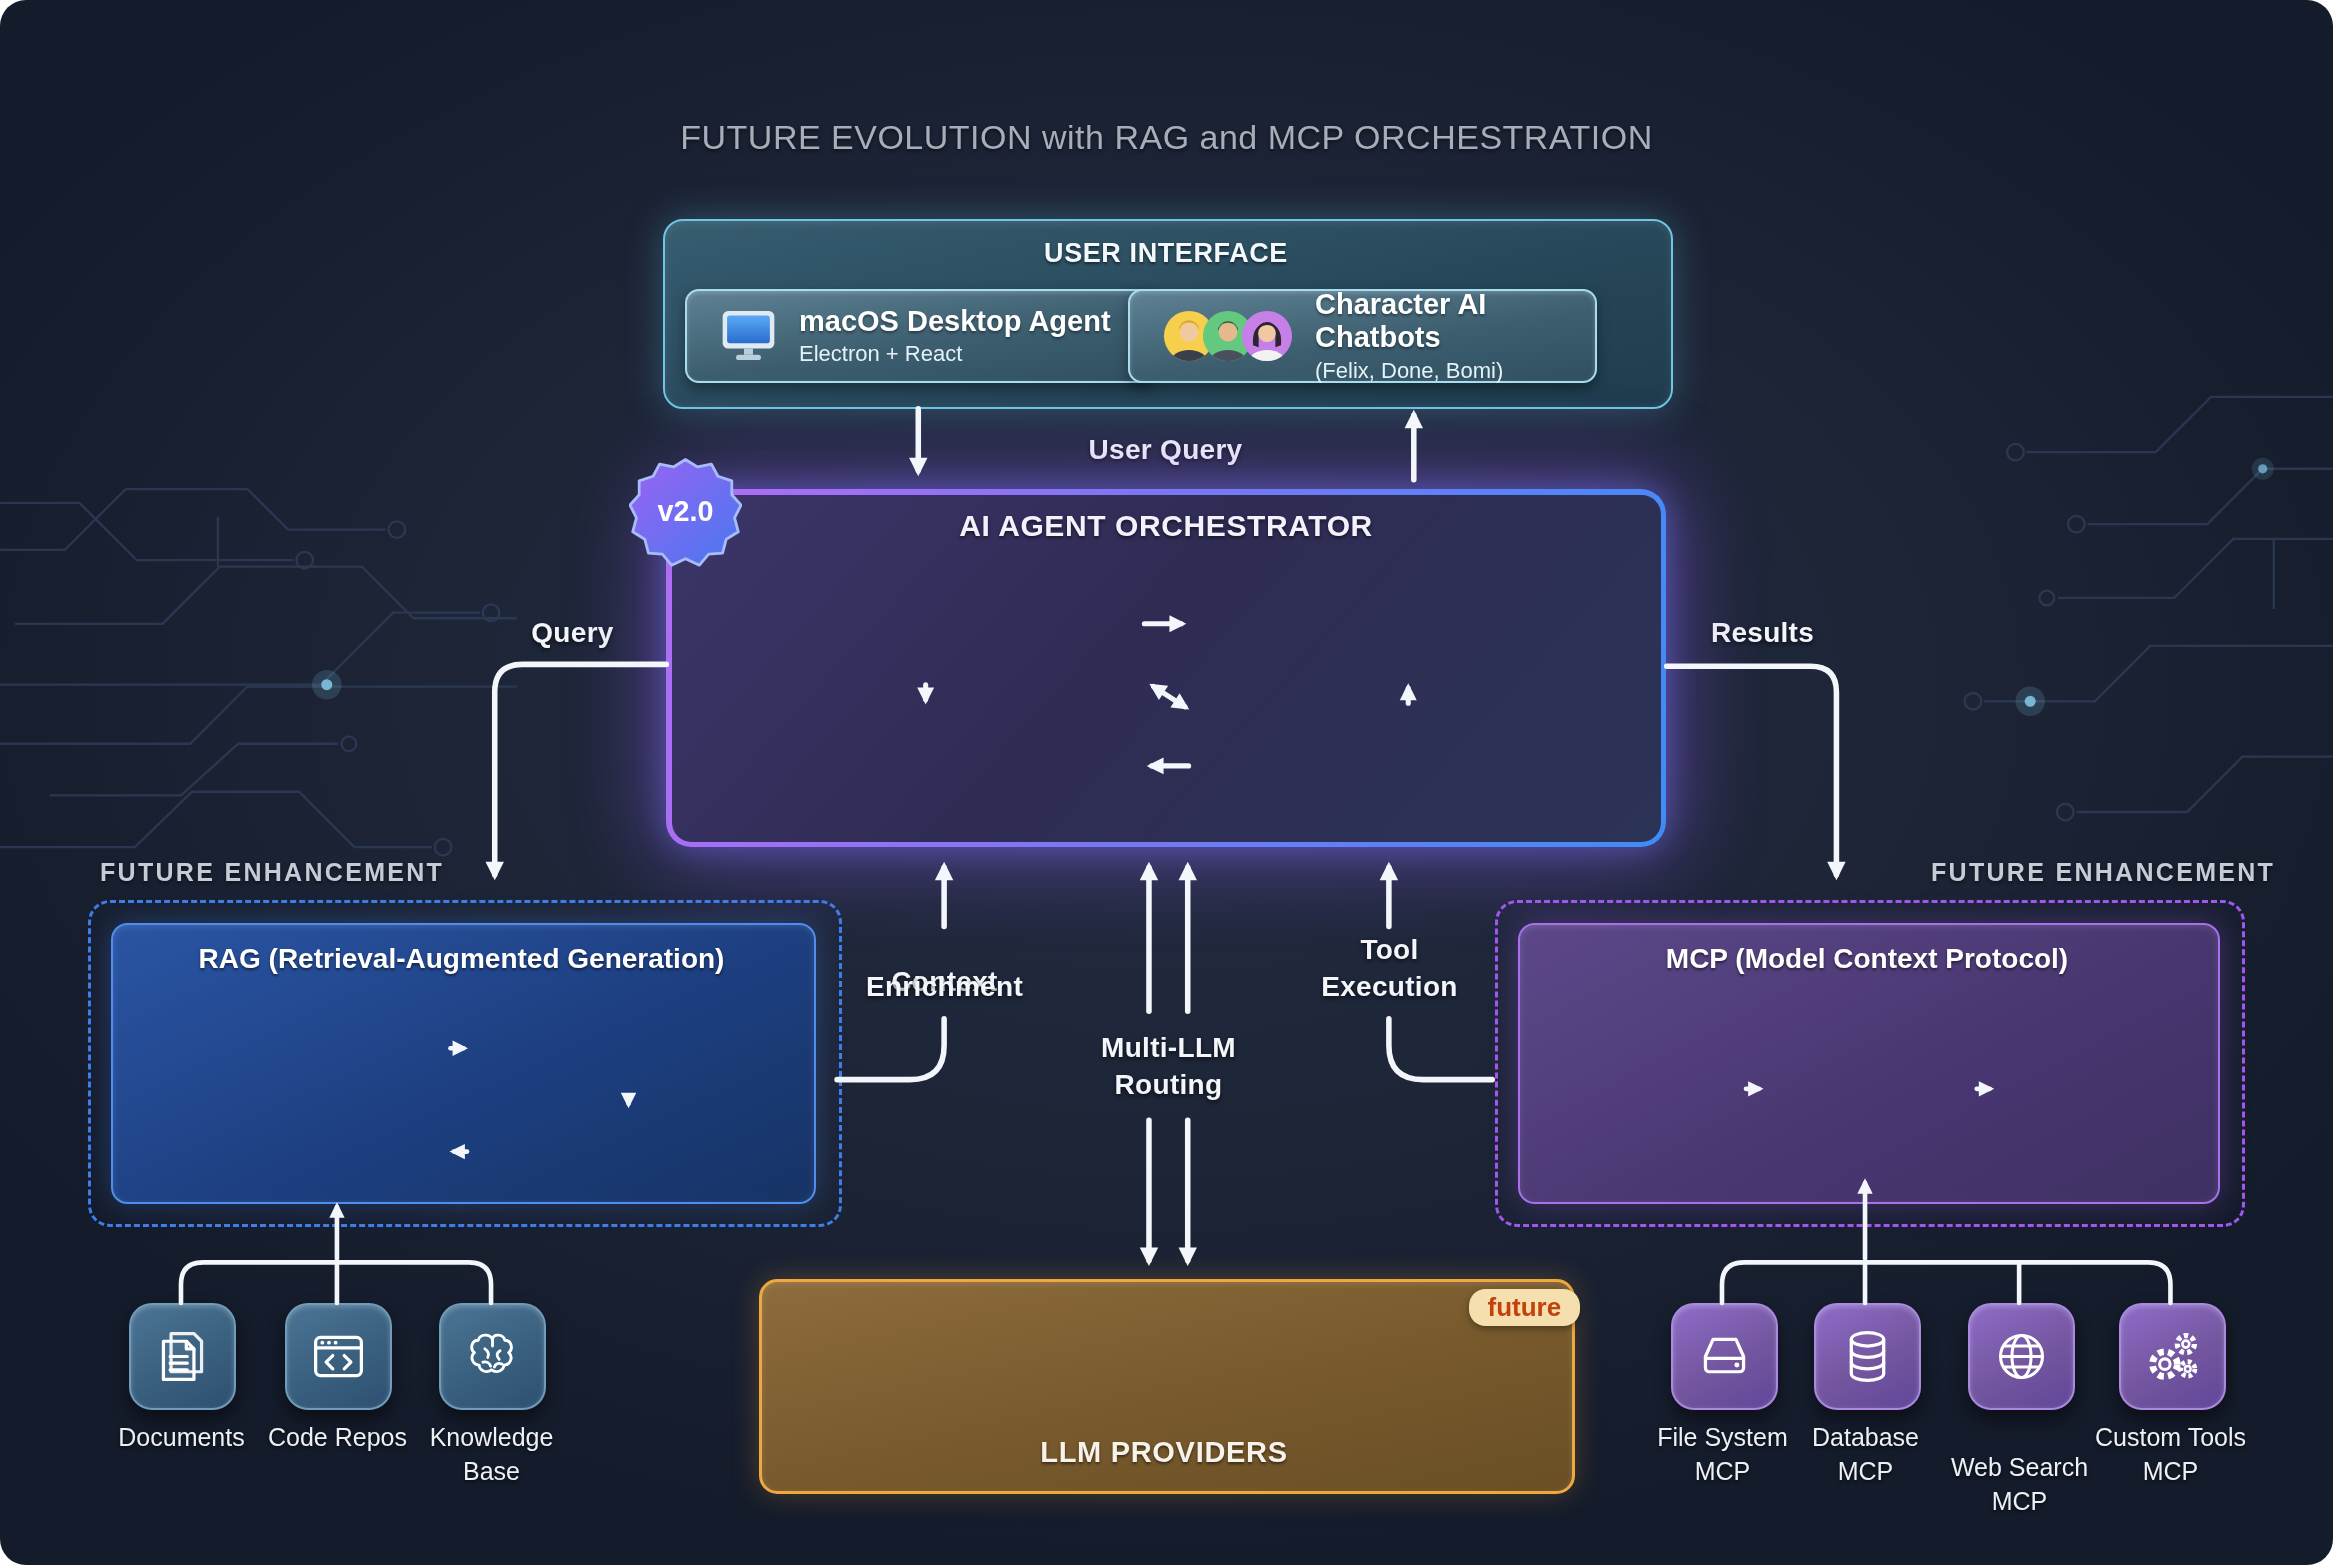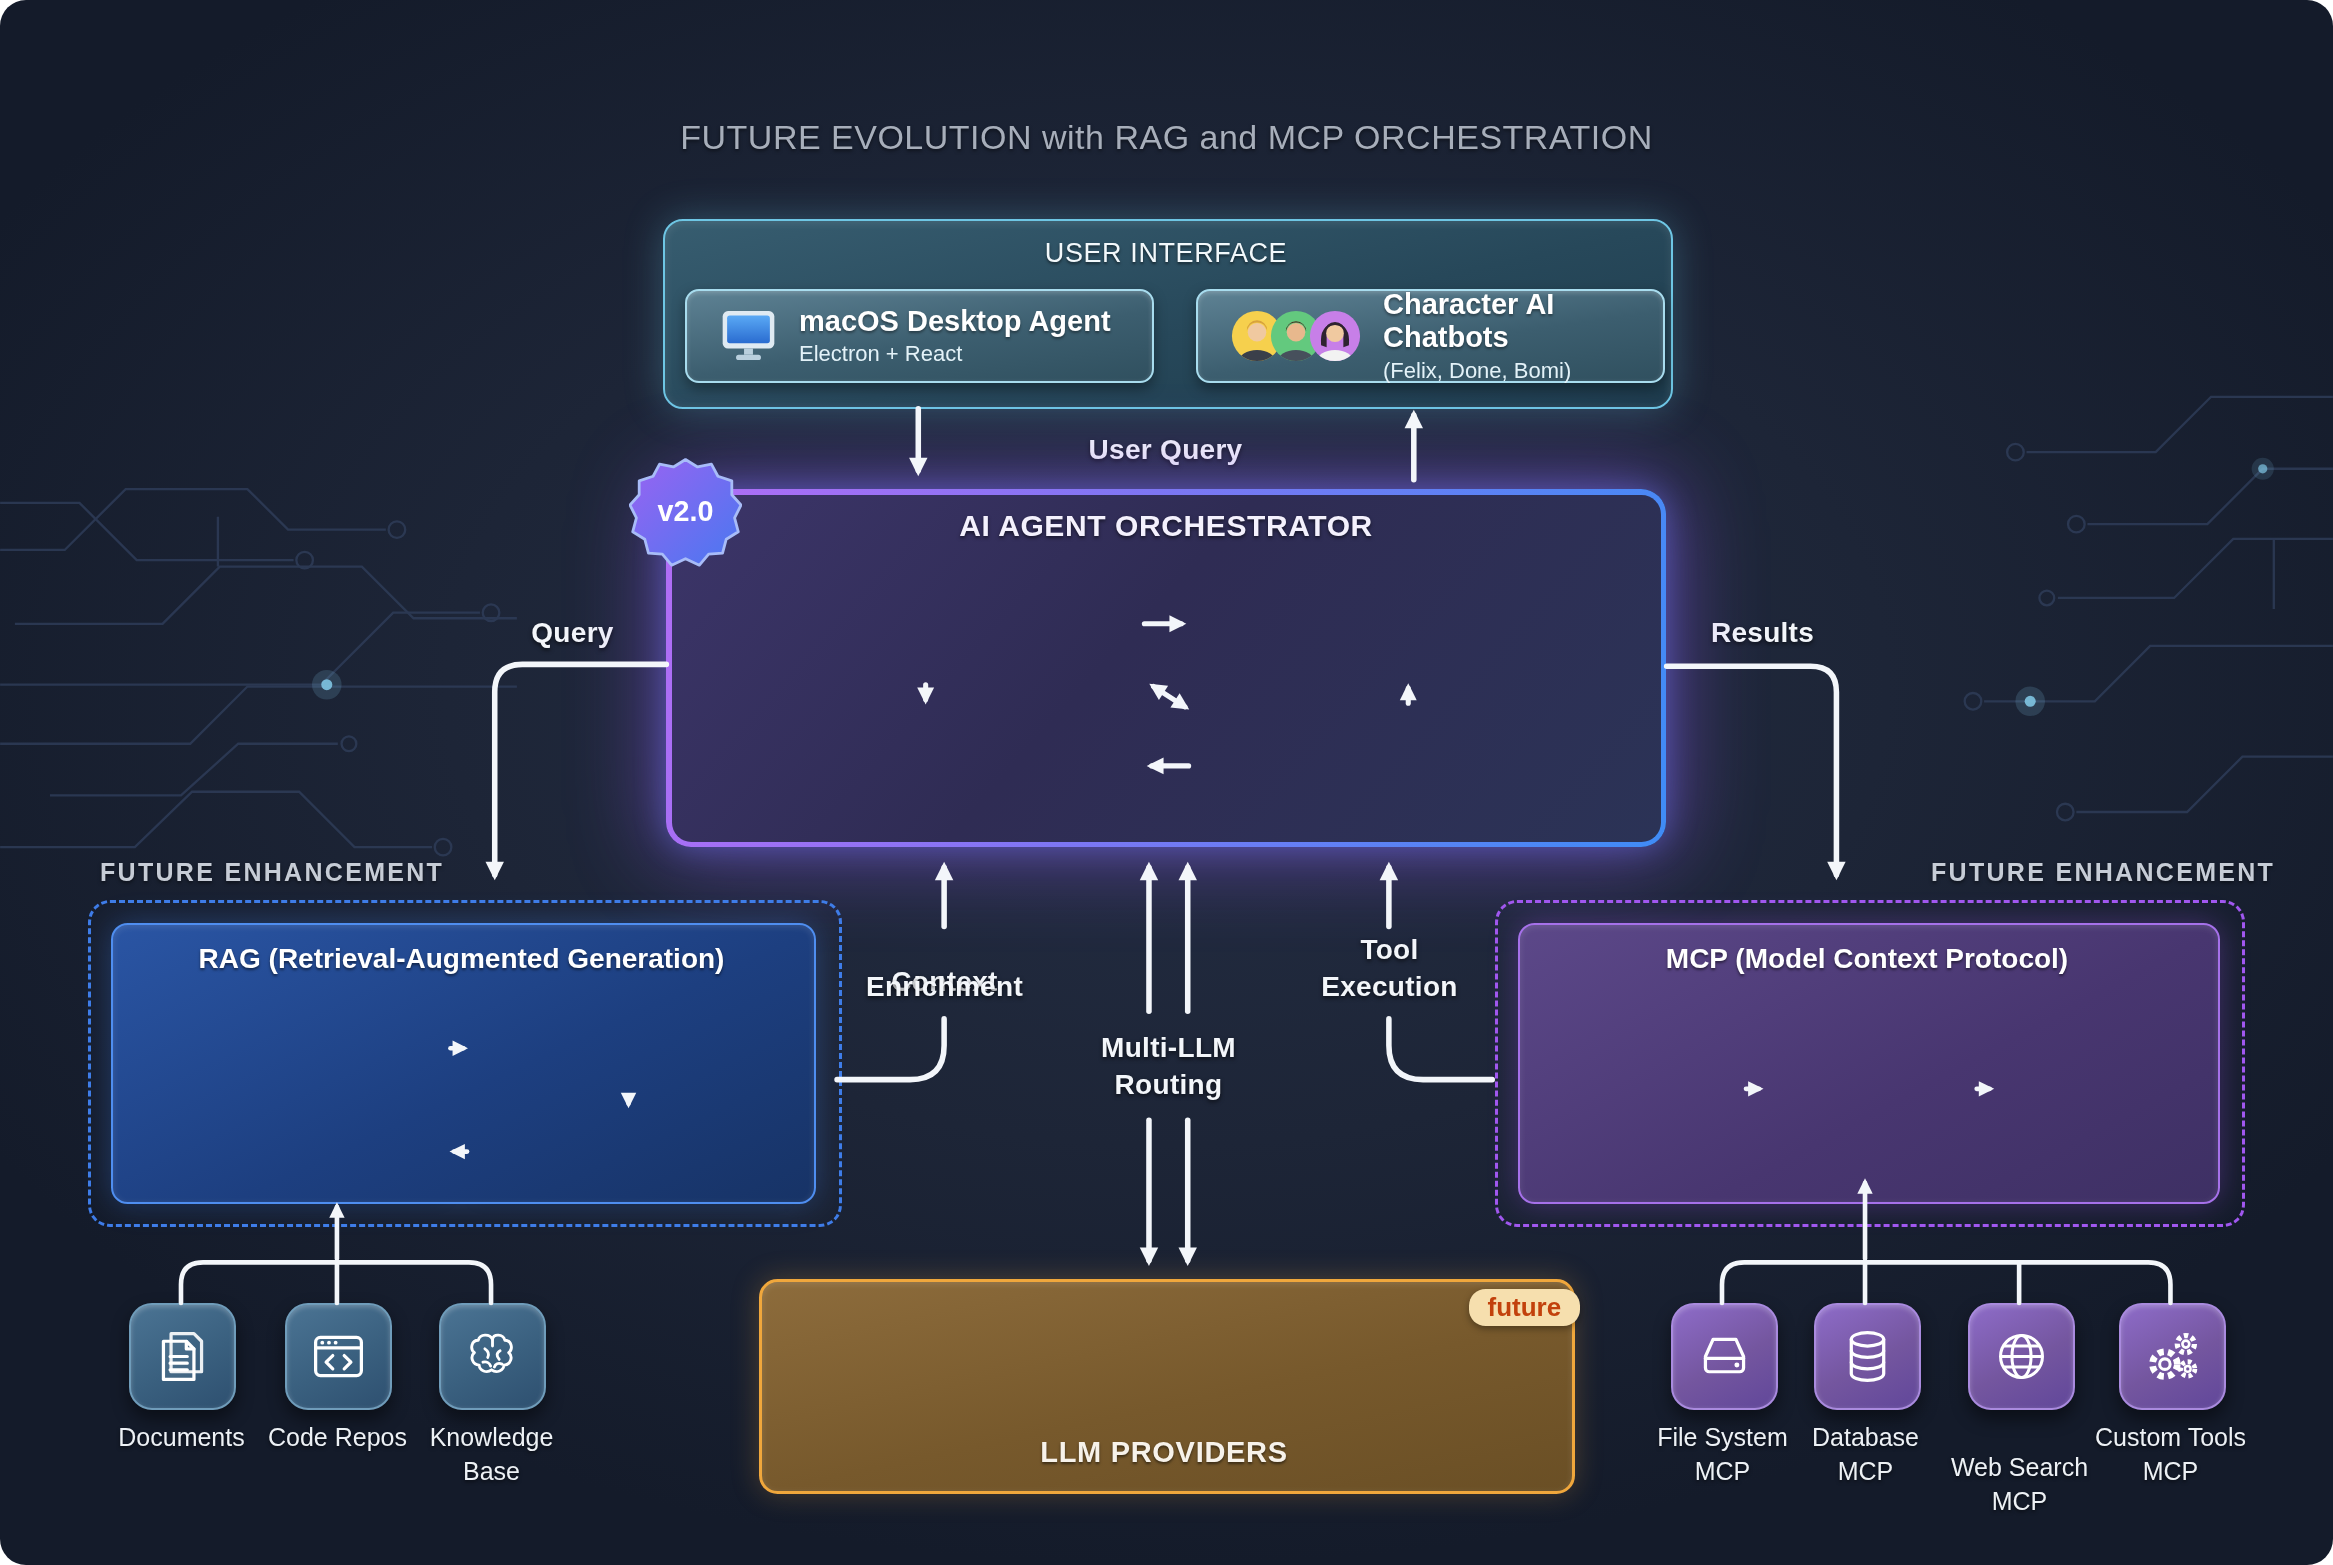--- a/index.html
+++ b/index.html
@@ -11,21 +11,21 @@
   
   .title{position:absolute;left:0;top:48px;width:100%;text-align:center;color:#ffffff;
     font-size:43px;font-weight:700;letter-spacing:0.5px;text-shadow:0 2.8px 5.5px rgba(0,0,0,.55);}
   .subtitle{position:absolute;left:0;top:118px;width:100%;text-align:center;color:#a7aeba;
     font-size:34px;font-weight:500;letter-spacing:0.5px;text-shadow:0 1.8px 3.7px rgba(0,0,0,.5);}
   
   .ui-box{position:absolute;left:663px;top:219px;width:1006px;height:186px;border-radius:20px;
     border:2.8px solid #6ec6e4;background:linear-gradient(168deg,#375d70 0%,#27485a 55%,#1e3c4d 100%);
     box-shadow:0 0 39px rgba(105,198,230,.30), inset 0 1.8px 9.2px rgba(255,255,255,.10);}
   .ui-title{position:absolute;left:663px;top:238px;width:1006px;text-align:center;color:#f2f8fb;
-    font-size:27px;font-weight:400;letter-spacing:0.6px;text-shadow:0 1.8px 2.8px rgba(0,0,0,.5);}
+    font-size:27px;font-weight:700;letter-spacing:0.6px;text-shadow:0 1.8px 2.8px rgba(0,0,0,.5);}
   .ui-card{position:absolute;top:289px;height:94px;width:469px;border-radius:14px;
     border:2.8px solid #a8dcee;background:linear-gradient(172deg,#5e8294 0%,#3c5e6f 55%,#30505f 100%);
     box-shadow:0 5.5px 13px rgba(0,0,0,.35), inset 0 1.8px 5.5px rgba(255,255,255,.22);
     display:flex;align-items:center;gap:22px;padding-left:33px;box-sizing:border-box;}
   .ui-card .ct{font-size:29px;font-weight:700;color:#ffffff;text-shadow:0 1.8px 2.8px rgba(0,0,0,.4);}
   .ui-card .cs{font-size:22px;color:#e3f2f8;margin-top:3.7px;}
   .avatars{display:flex;}
   .avatars svg{margin-left:-13px;}
   .avatars svg:first-child{margin-left:0;}
   
@@ -162,21 +162,21 @@
       <rect x="8" y="7" width="48" height="31" rx="3" fill="url(#scr)"></rect>
       <path d="M27 44 h10 v7 h-10 z" fill="#b9cfdd"></path>
       <rect x="18" y="51" width="28" height="6" rx="3" fill="#b9cfdd"></rect>
     </svg>
     <div class="card-text">
       <div class="ct">macOS Desktop Agent</div>
       <div class="cs">Electron + React</div>
     </div>
   </div>
 
-  <div class="ui-card boxlayer" style="left:1196px;">
+  <div class="ui-card boxlayer" style="left:1128px;">
     <div class="avatars">
       <svg width="52" height="52" viewBox="0 0 56 56">
         <clipPath id="c1">
             <circle cx="28" cy="28" r="27"></circle>
           </clipPath>
         <circle cx="28" cy="28" r="27" fill="#f6d04d"></circle>
         <g clip-path="url(#c1)">
           <path d="M8 56 a20 13 0 0 1 40 0 z" fill="#3a3f4a"></path>
           <circle cx="28" cy="24" r="10" fill="#f0c9a0"></circle>
           <path d="M17 22 a11 11 0 0 1 22 0 l-2 -4 a10 8 0 0 0 -18 0 z" fill="#d8a23c"></path>

